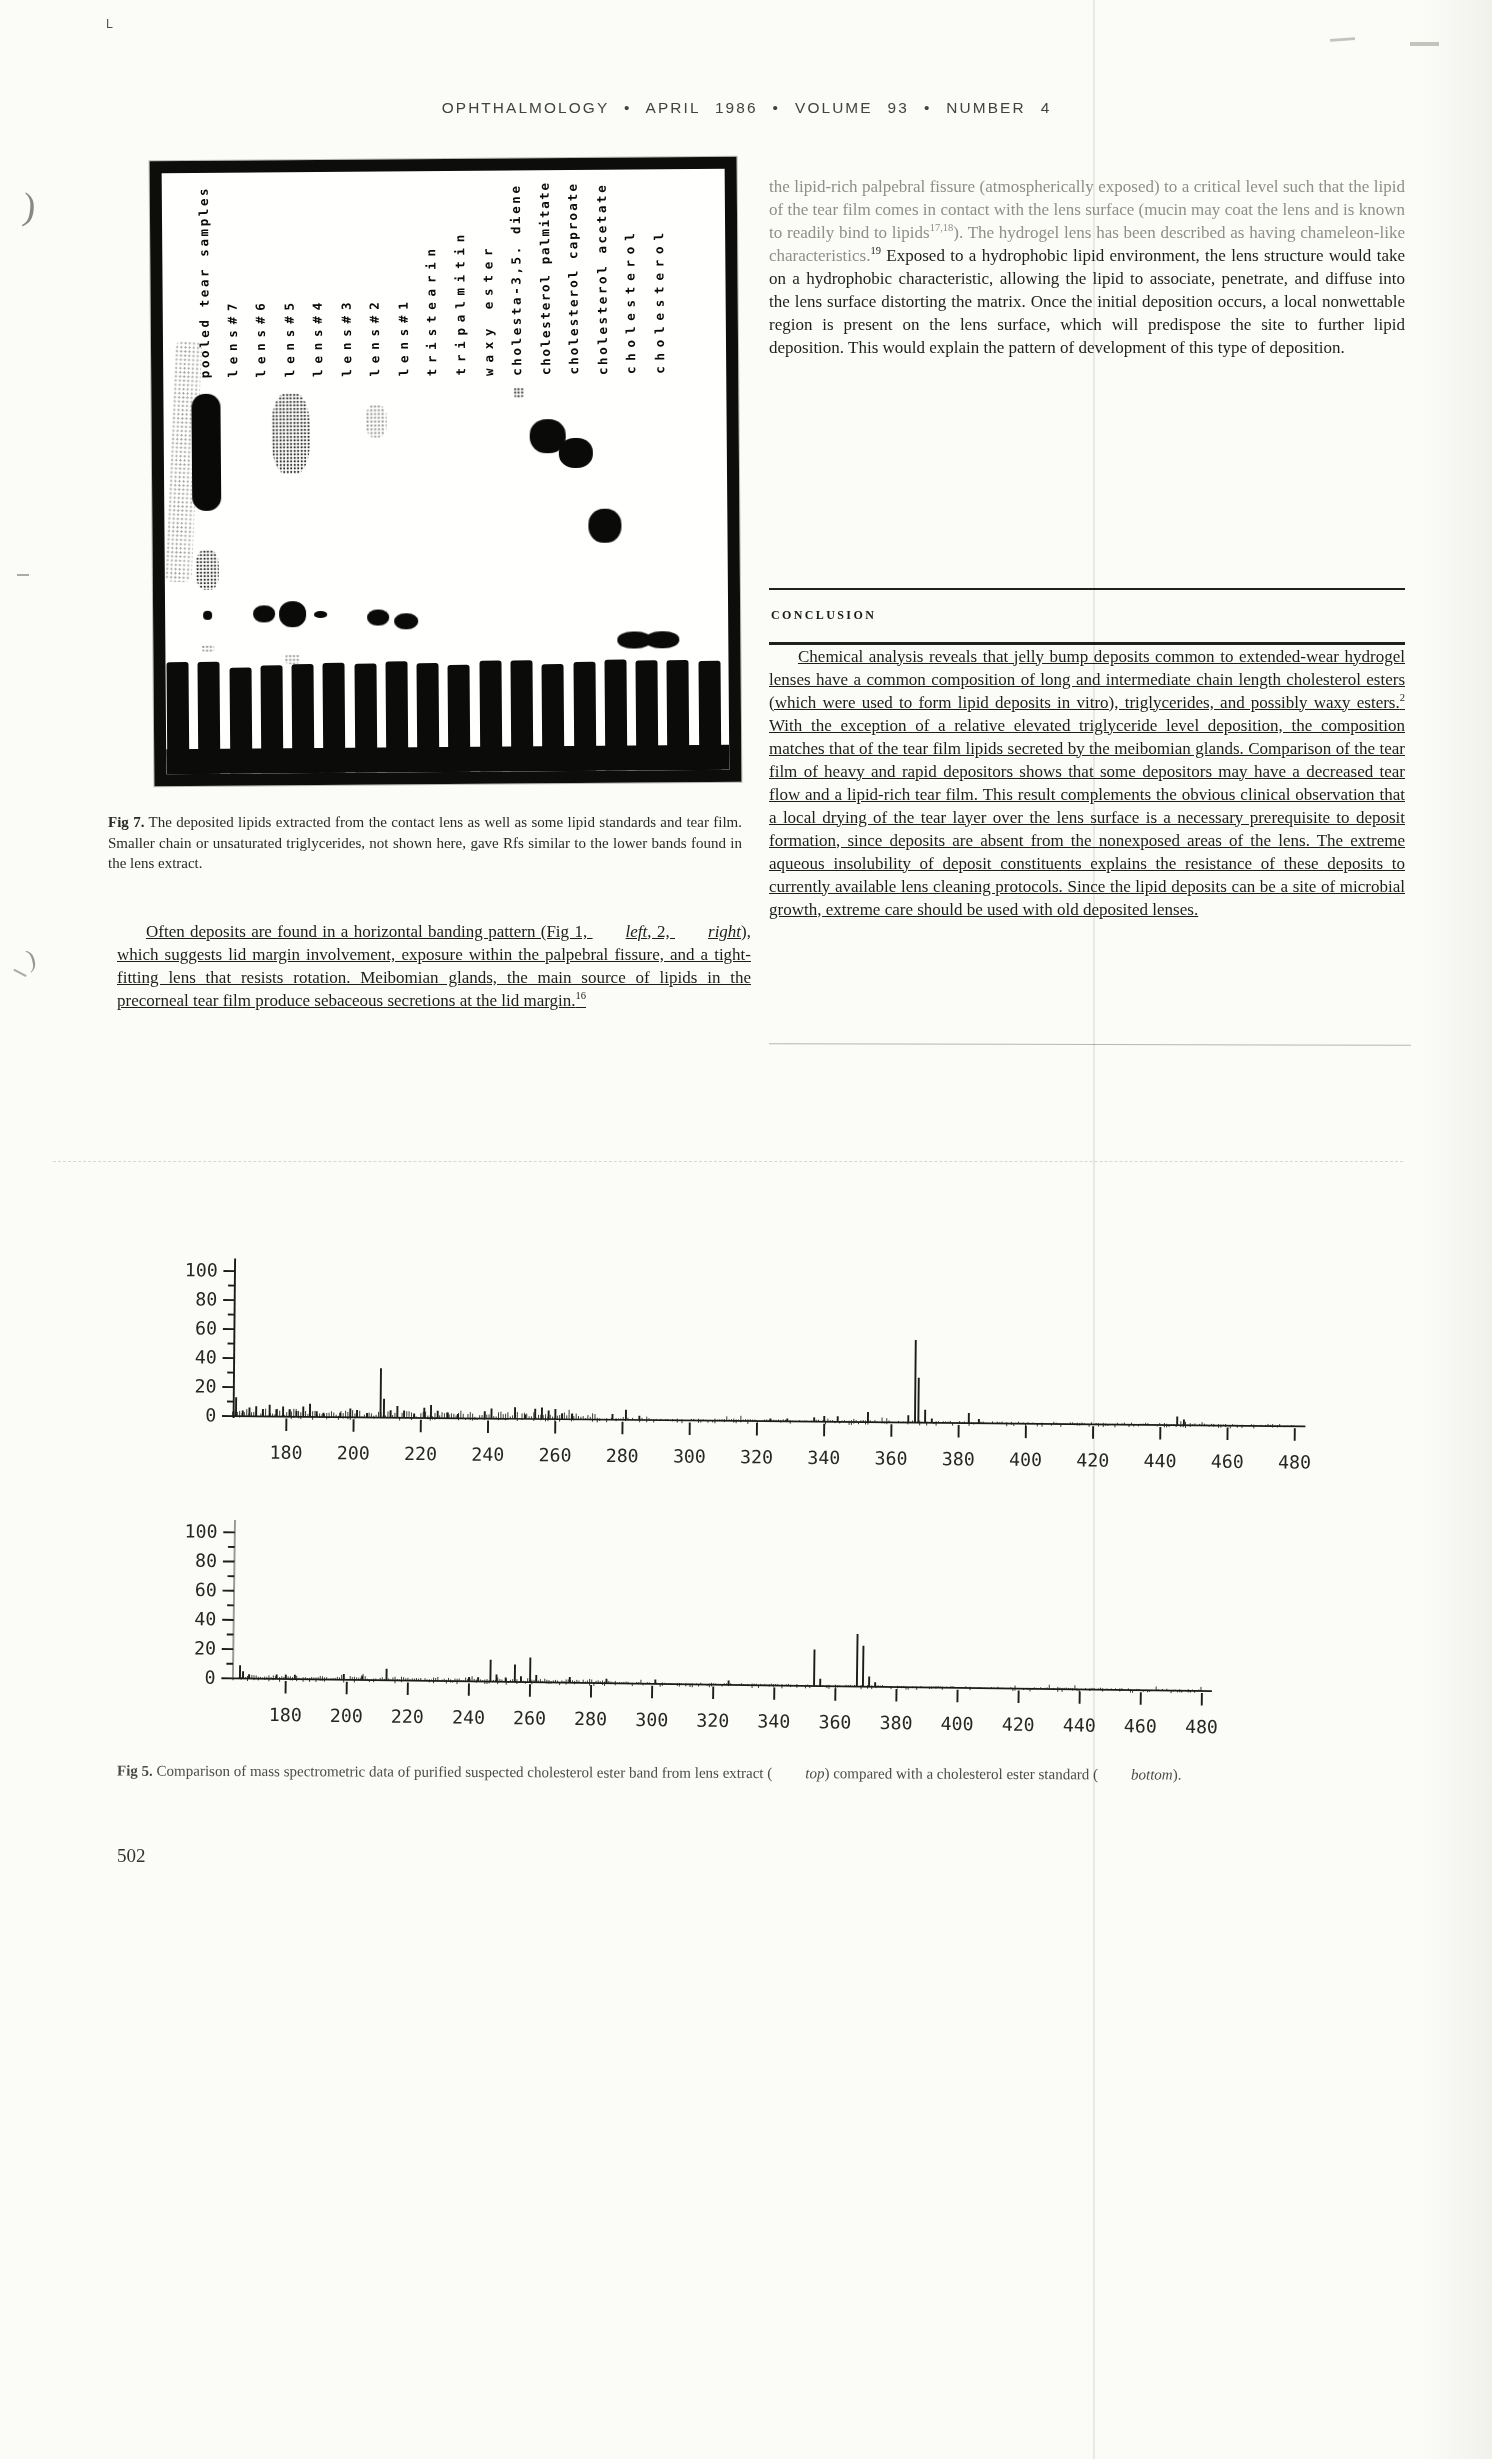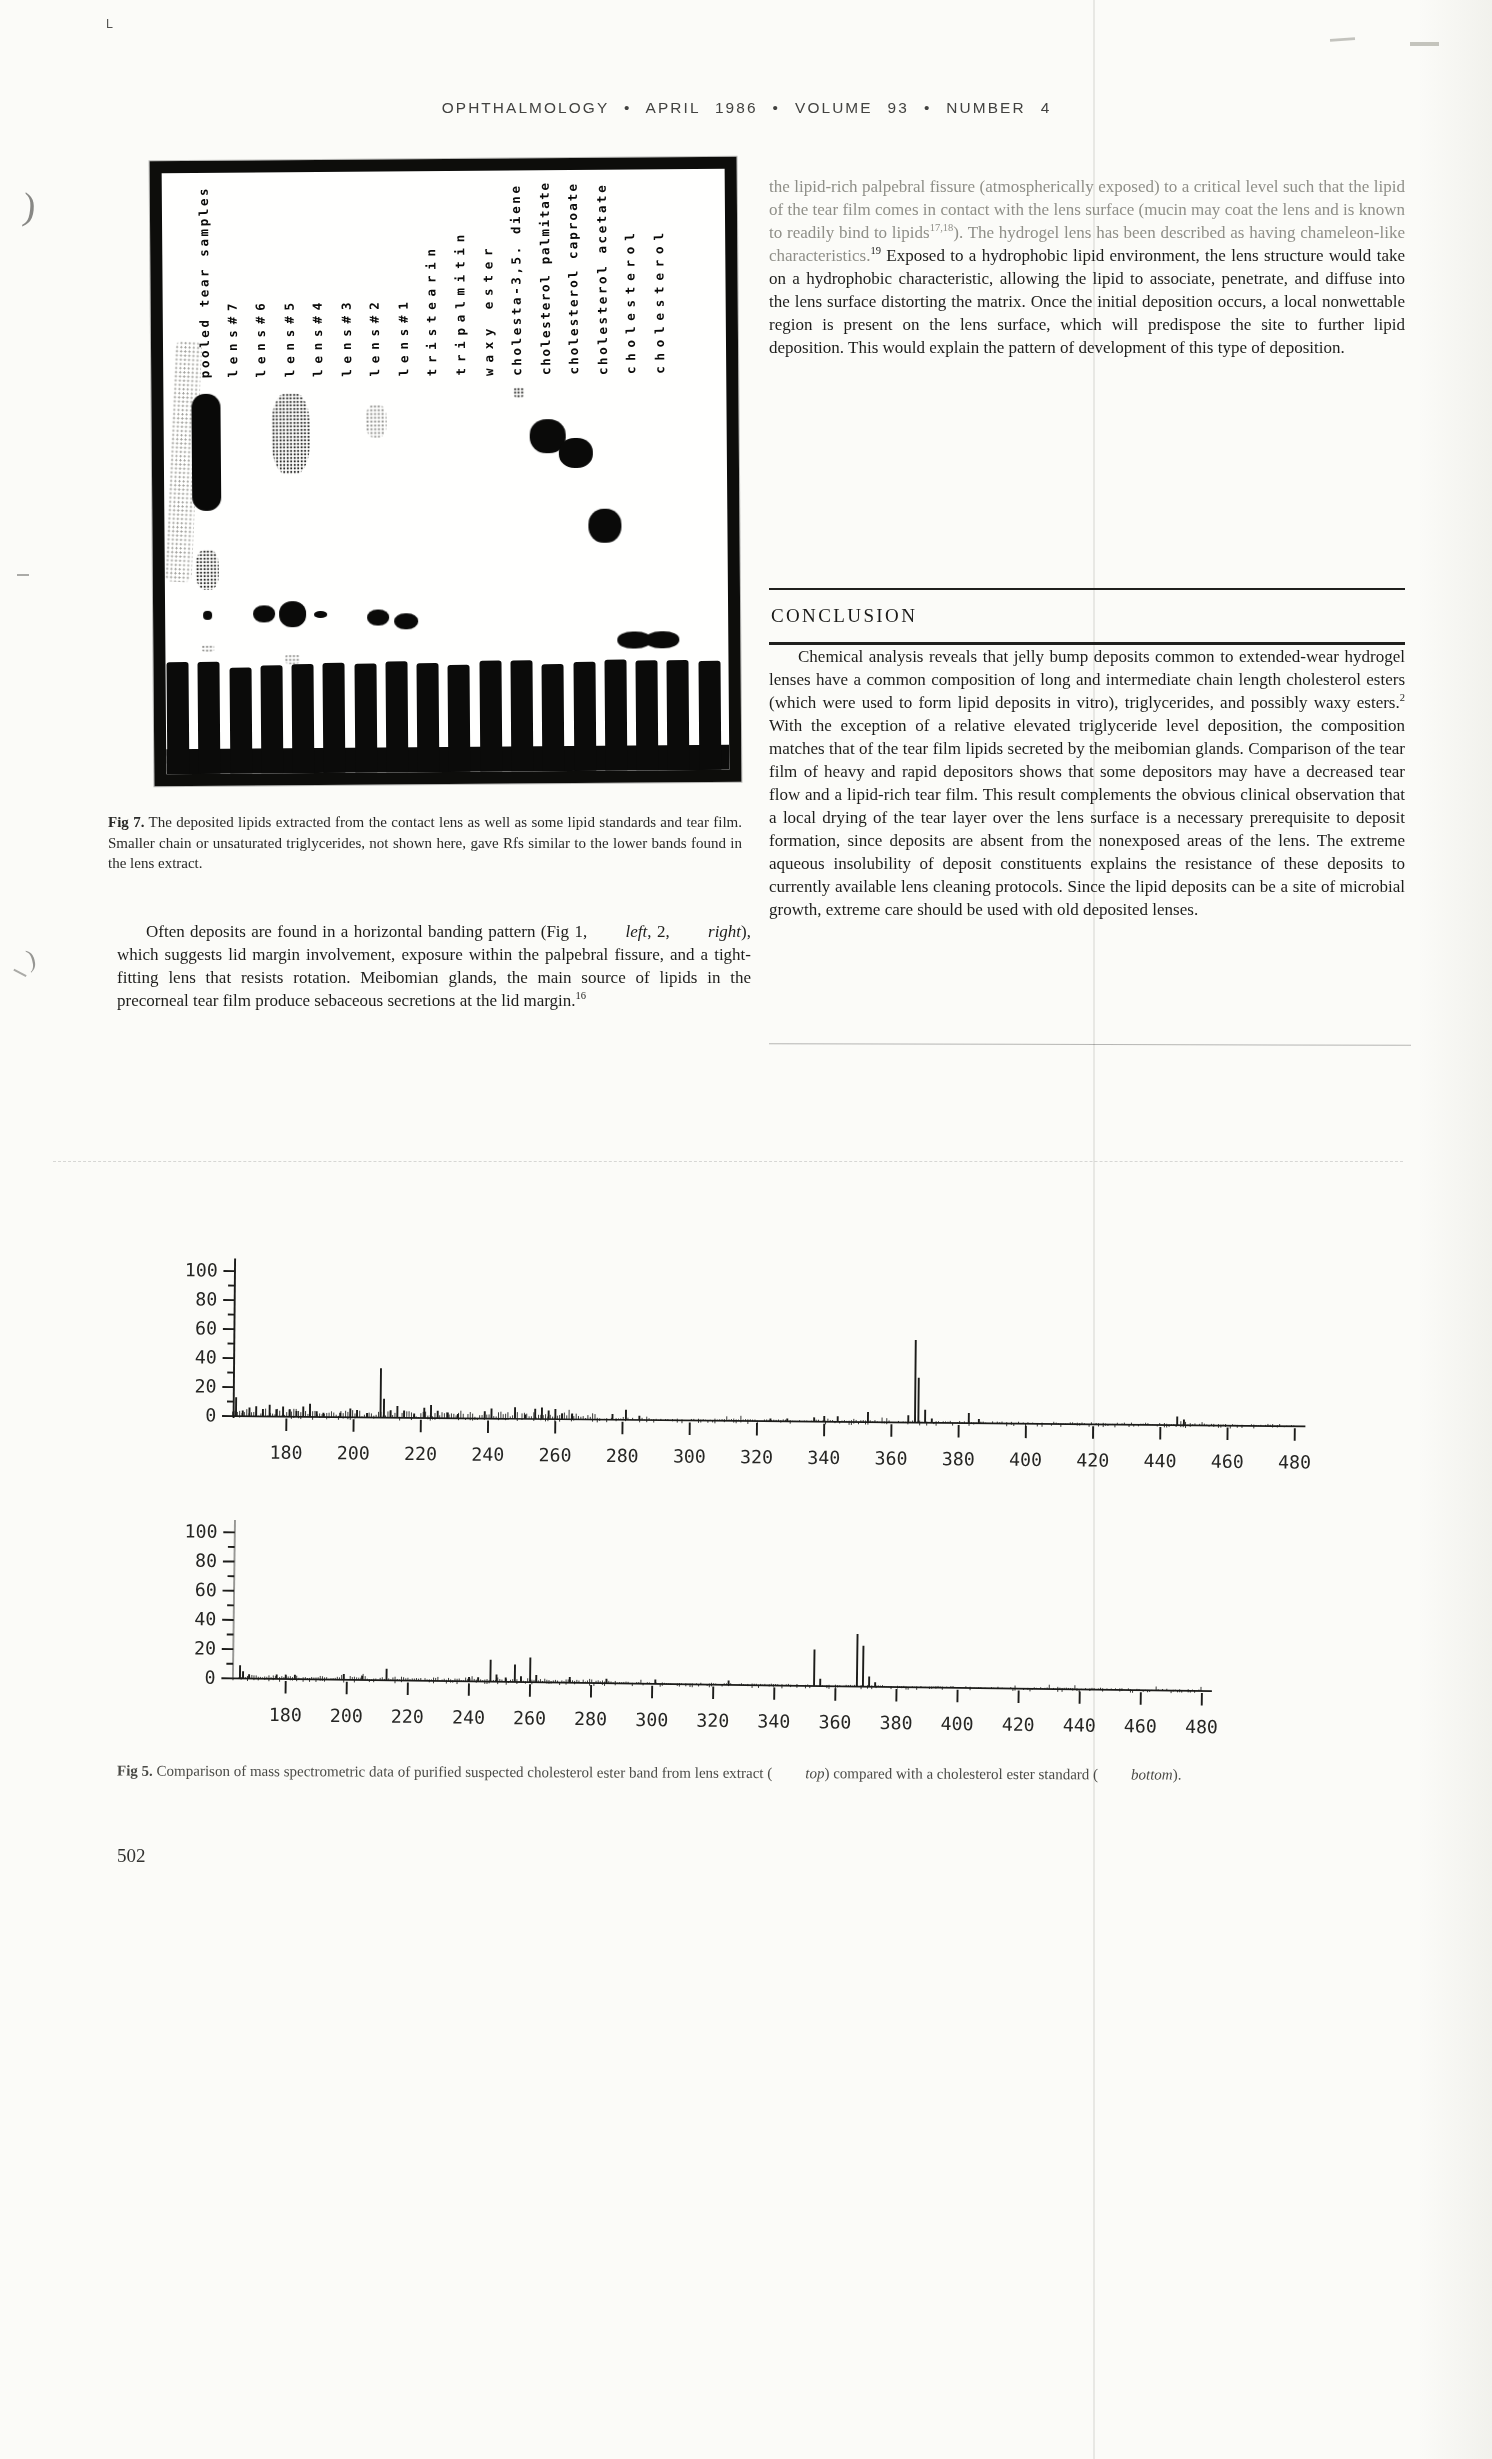--- a/index.html
+++ b/index.html
@@ -47,29 +47,29 @@
   }
   .comb-base{position:absolute;left:0;right:0;bottom:0;height:25px;background:#0b0b0a;}
   .comb-tooth{position:absolute;background:#0b0b0a;bottom:0;}
   
   .caption{
     position:absolute;font-size:15px;line-height:20.7px;color:#2a2a28;
     text-align:justify;
   }
   .body-col{position:absolute;font-size:17px;line-height:23px;text-align:justify;}
   .body-col p{margin:0;}
-  .indent{text-indent:29px;}
+  .indent{text-indent:29px;text-decoration:underline;}
   .b{font-weight:bold;}
   .i{font-style:italic;margin-left:33px;}
   sup{font-size:.62em;line-height:0;}
   .faint{color:#8f8f88;filter:blur(0.3px);}
   .conclusion{position:absolute;left:769px;top:588px;width:636px;}
   .rule{height:2.4px;background:#20201e;margin:0;border:0;}
   .concl-head{
-    font-size:19px;font-weight:normal;letter-spacing:2.4px;margin:13.4px 0 0 1.9px;
+    font-size:12px;font-weight:bold;letter-spacing:2.4px;margin:13.4px 0 0 1.9px;
     font-family:"Liberation Serif",serif;color:#1a1a18;
   }
   .concl-body{margin-top:29px;}
   
   .spec{position:absolute;left:120px;width:1287px;height:252px;}
   .spec svg{display:block;}
   .fig8-caption{
     position:absolute;left:117px;top:1747px;width:1283px;
     font-size:15px;line-height:22px;color:#4b4b47;text-align:left;
     transform:rotate(0.22deg);

